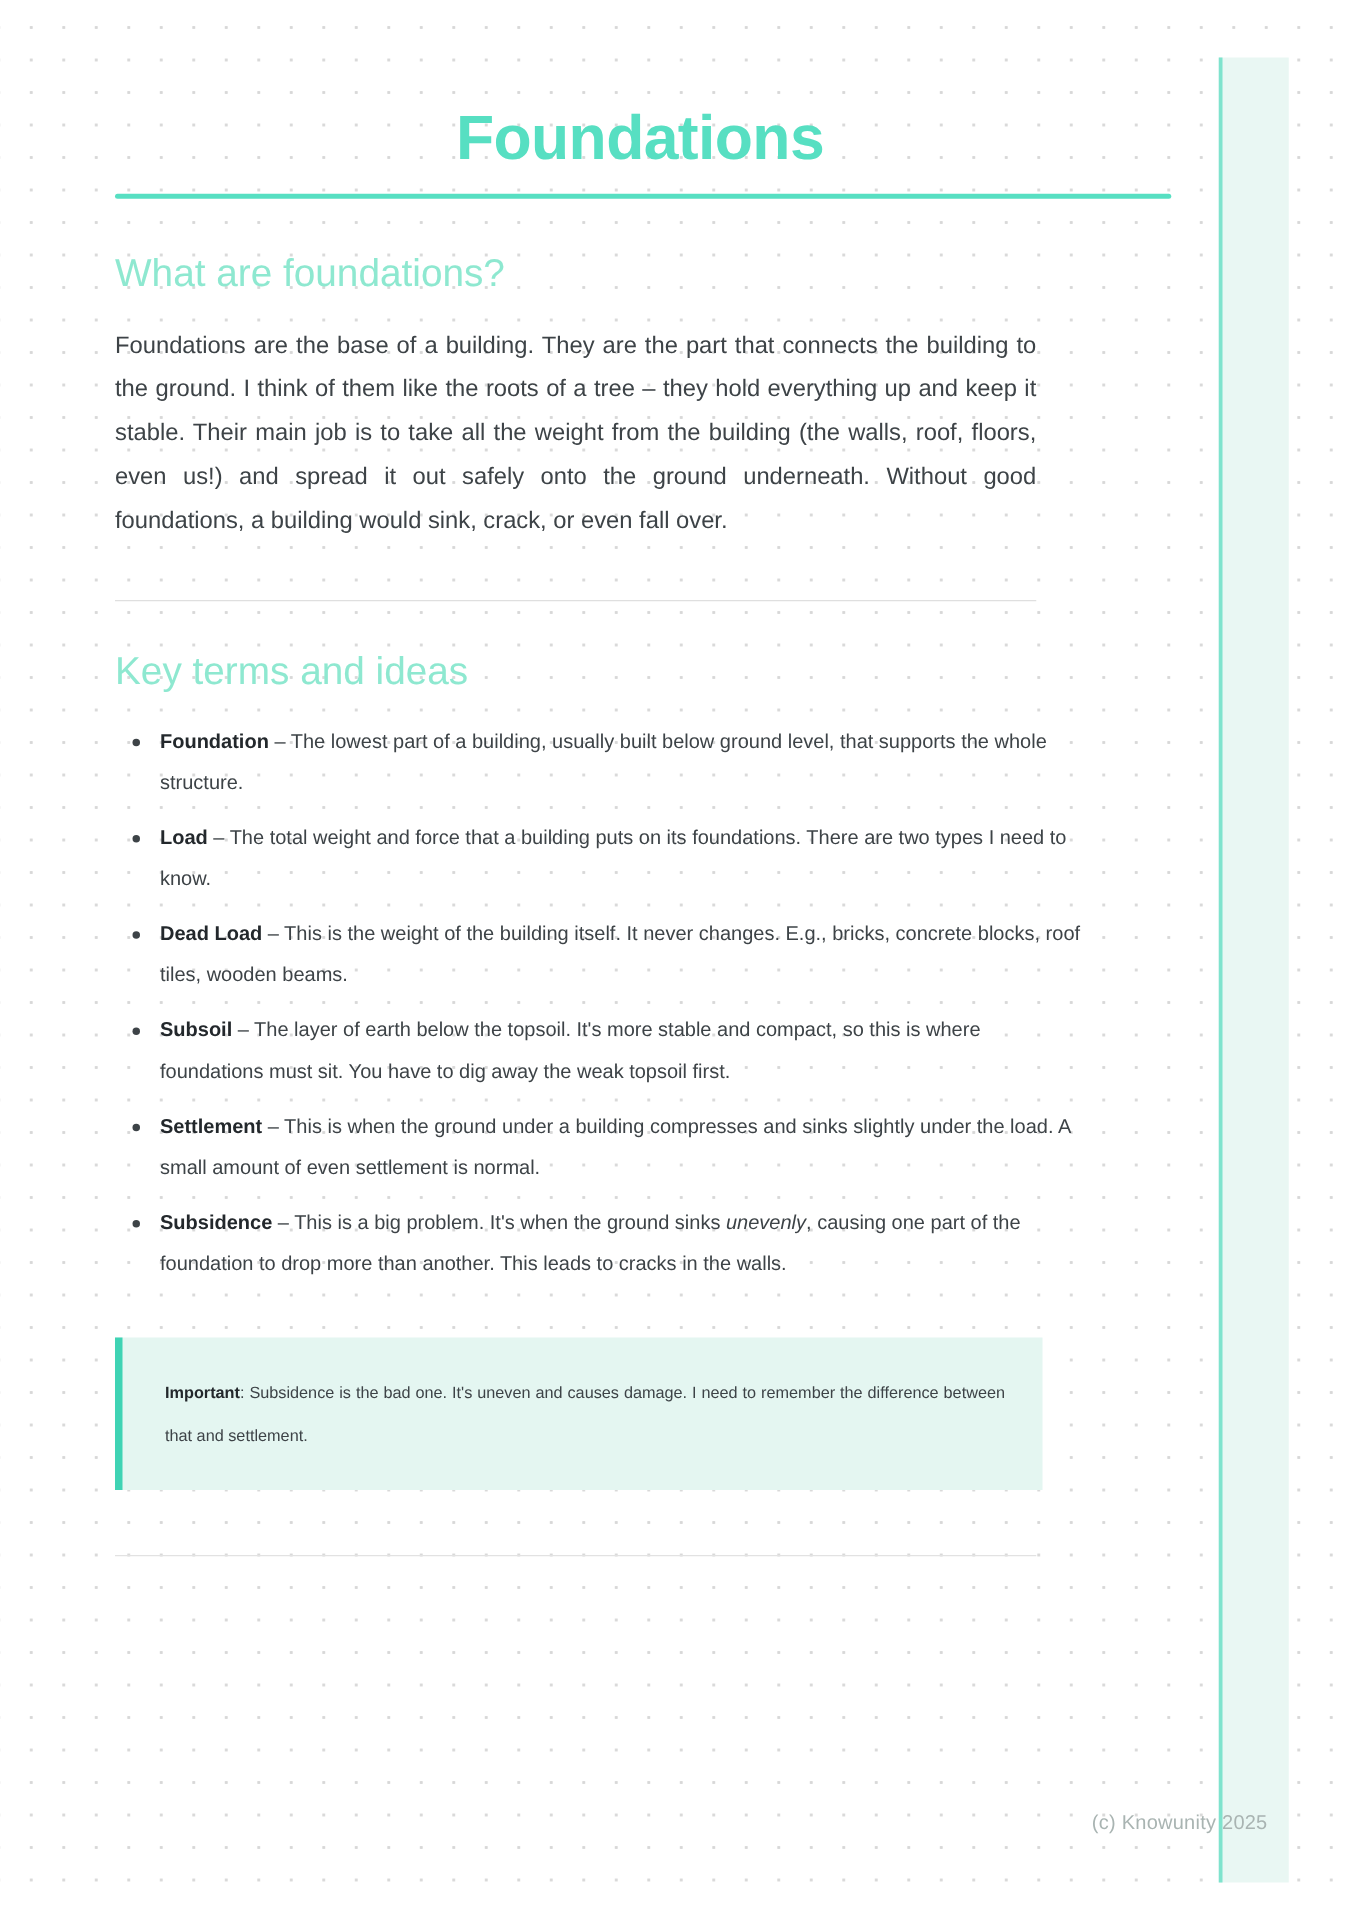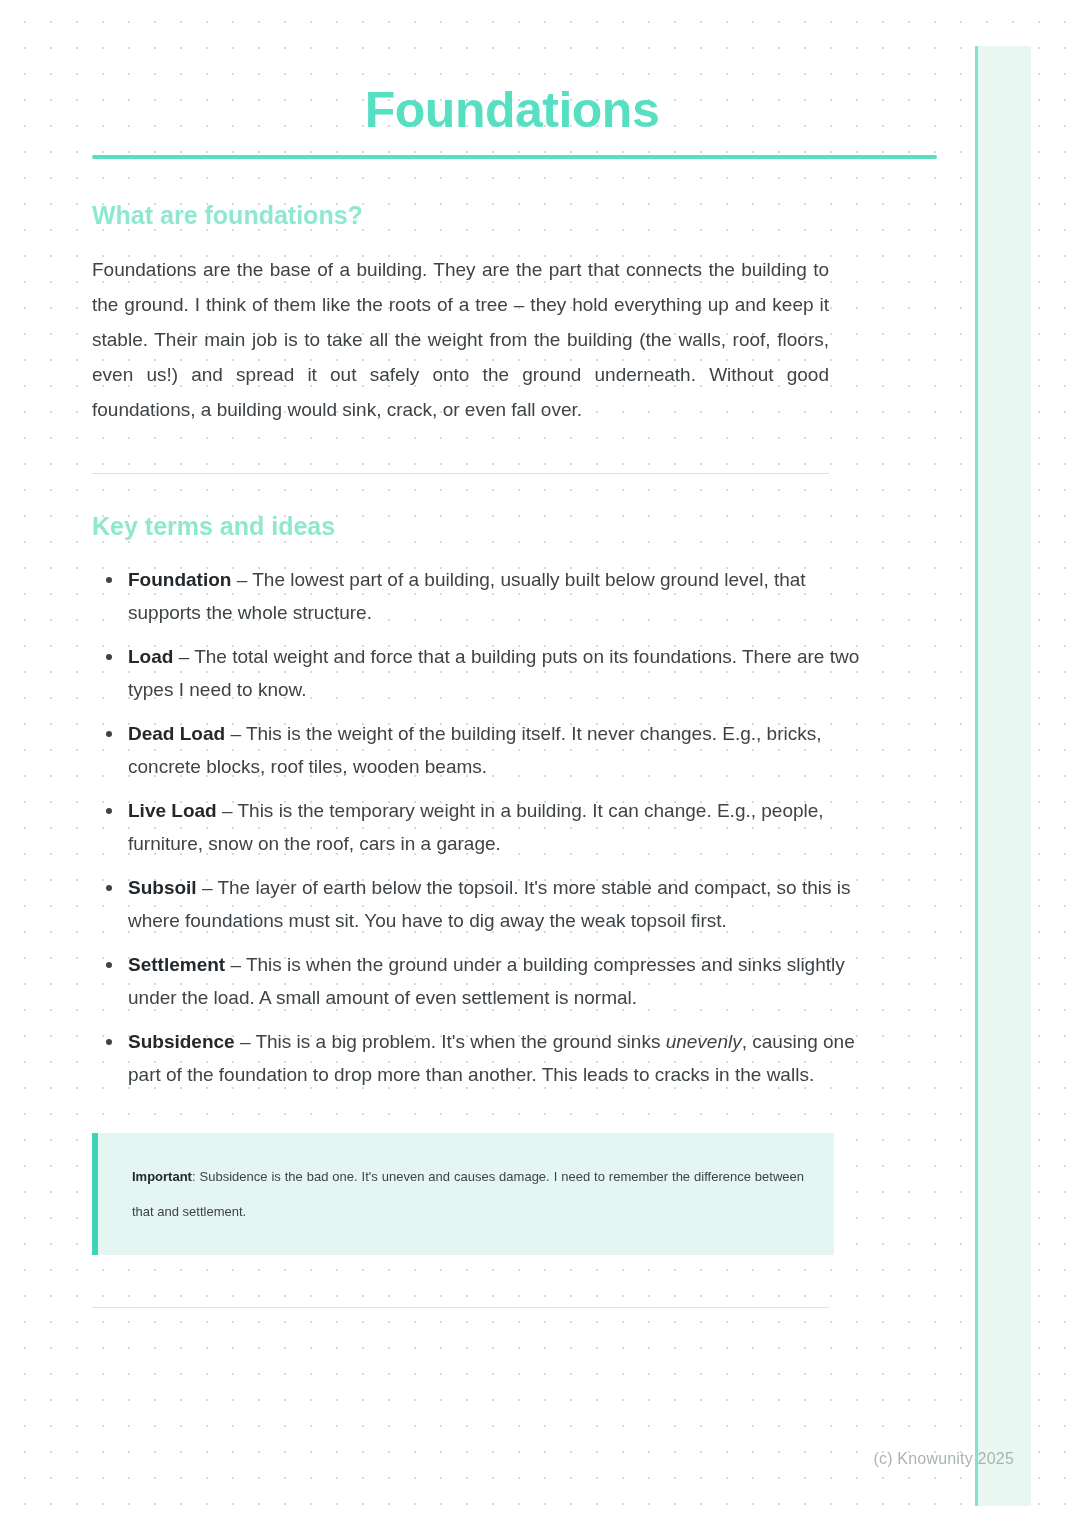--- a/index.html
+++ b/index.html
@@ -63,22 +63,22 @@
 
   .title-rule {
     height: 4px;
     background: #57dfc2;
     width: 845px;
     margin: 0 0 42px 0;
     border-radius: 2px;
   }
 
   h2.section-title {
-    font-size: 25px;
-    font-weight: bold;
+    font-size: 31px;
+    font-weight: normal;
     color: #8ee8d0;
     margin: 0 0 22px 0;
   }
 
   p.body-text {
     font-size: 19px;
     line-height: 35px;
     color: #3d4347;
     margin: 0;
     text-align: justify;
@@ -94,21 +94,21 @@
 
   ul.terms {
     list-style: none;
     margin: 0;
     padding: 0;
   }
   ul.terms li {
     position: relative;
     padding-left: 36px;
     margin-bottom: 11px;
-    font-size: 19px;
+    font-size: 16px;
     line-height: 33px;
     color: #3d4347;
     width: 740px;
   }
   ul.terms li::before {
     content: "";
     position: absolute;
     left: 14px;
     top: 14px;
     width: 6px;
@@ -183,23 +183,20 @@
       <li>
         <span class="term">Foundation</span><span> – The lowest part of a building, usually built below ground level, that supports the whole structure.</span>
       </li>
       <li>
         <span class="term">Load</span><span> – The total weight and force that a building puts on its foundations. There are two types I need to know.</span>
       </li>
       <li>
         <span class="term">Dead Load</span><span> – This is the weight of the building itself. It never changes. E.g., bricks, concrete blocks, roof tiles, wooden beams.</span>
       </li>
       <li>
-        <span class="term">Live Load</span><span> – This is the temporary weight in a building. It can change. E.g., people, furniture, snow on the roof, cars in a garage.</span>
-      </li>
-      <li>
         <span class="term">Subsoil</span><span> – The layer of earth below the topsoil. It's more stable and compact, so this is where foundations must sit. You have to dig away the weak topsoil first.</span>
       </li>
       <li>
         <span class="term">Settlement</span><span> – This is when the ground under a building compresses and sinks slightly under the load. A small amount of even settlement is normal.</span>
       </li>
       <li>
         <span class="term">Subsidence</span><span> – This is a big problem. It's when the ground sinks </span><span class="em">unevenly</span><span>, causing one part of the foundation to drop more than another. This leads to cracks in the walls.</span>
       </li>
     </ul>
 

